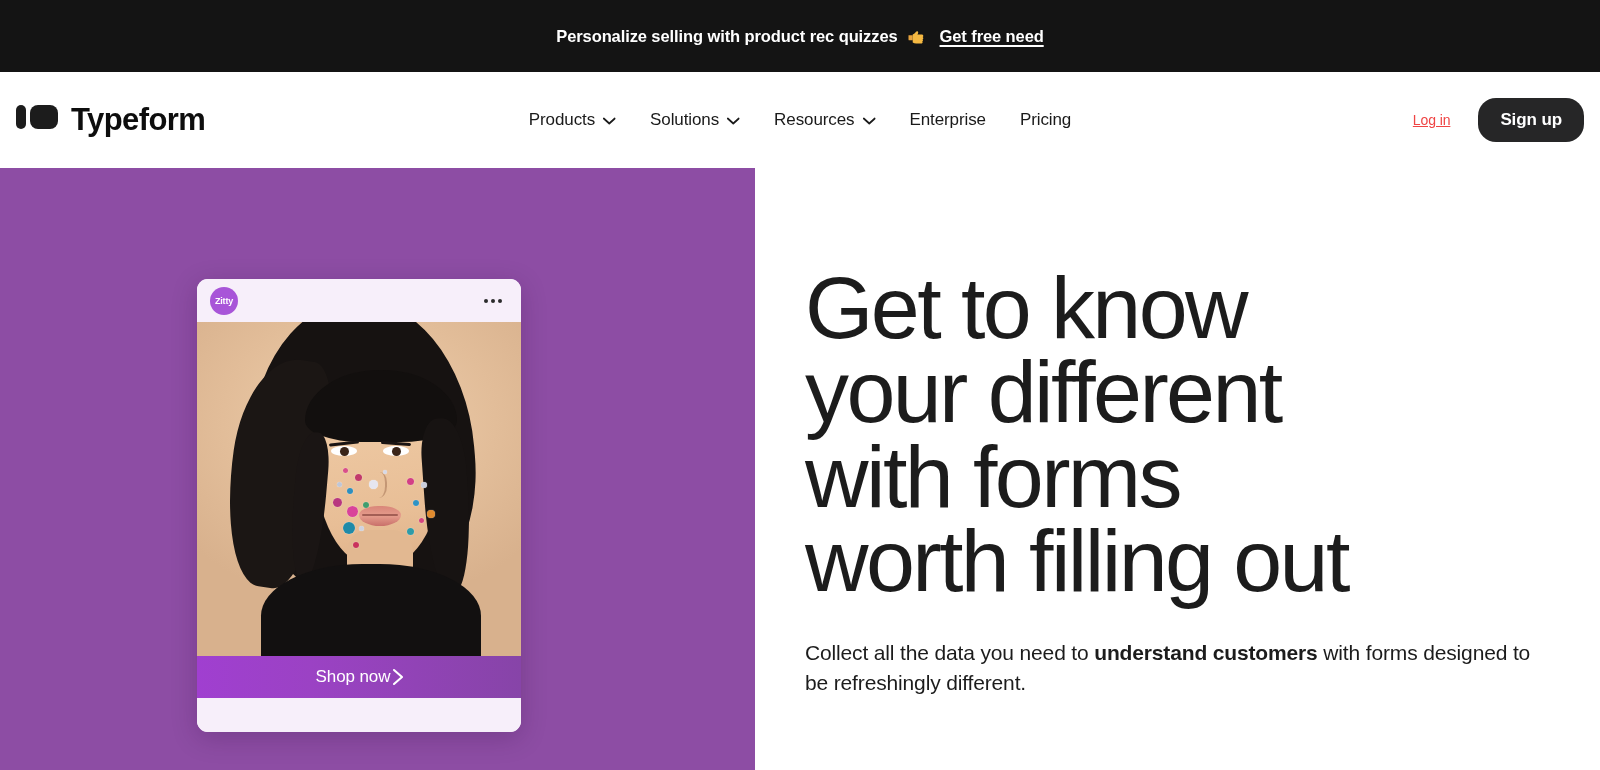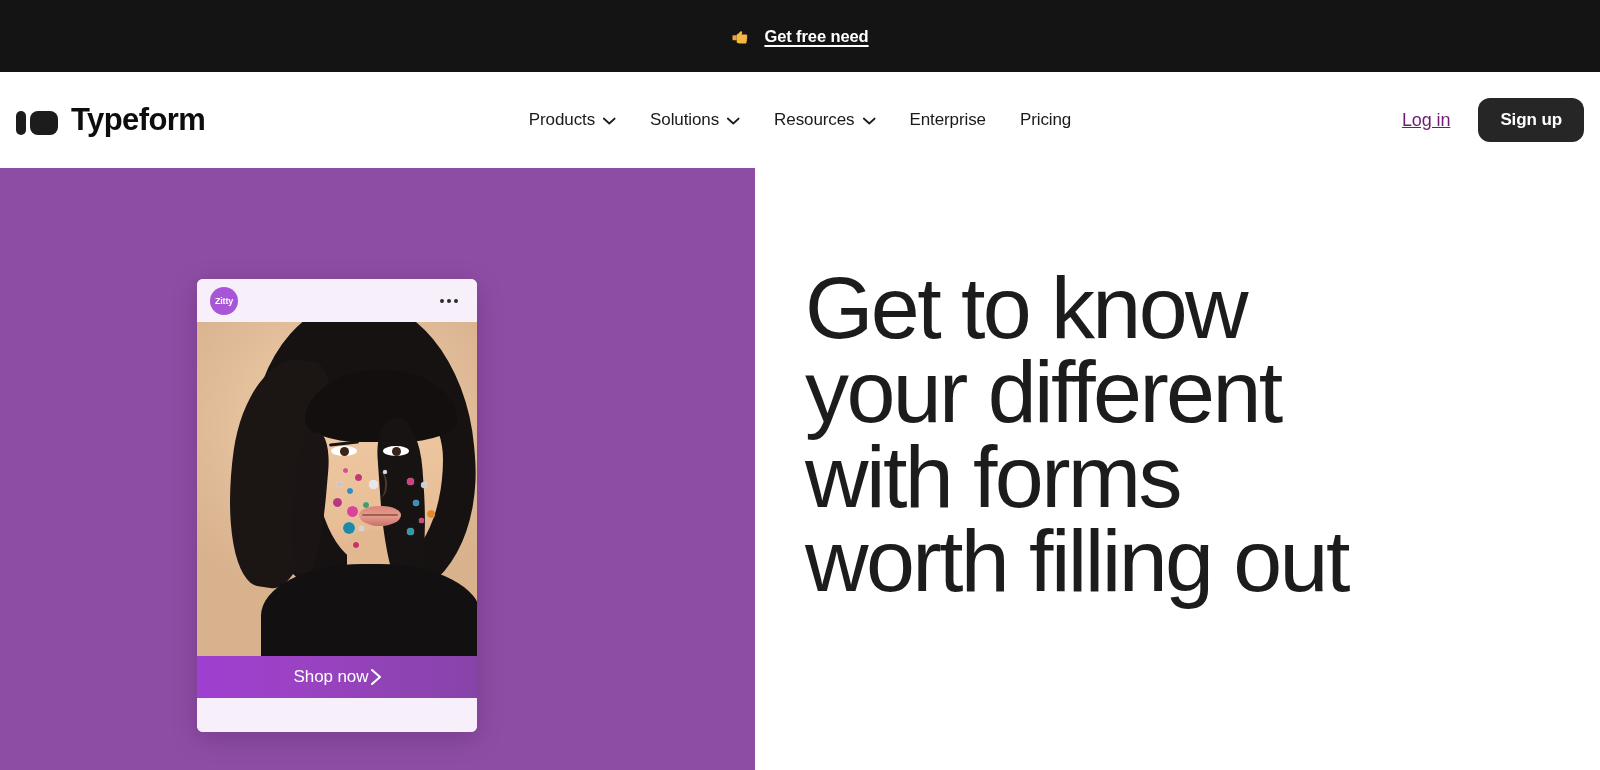--- a/index.html
+++ b/index.html
@@ -52,21 +52,21 @@
     height: 96px;
     background: #ffffff;
     display: flex;
     align-items: center;
     padding: 0 16px 0 16px;
     position: relative;
   }
 
   .brand {
     display: flex;
-    align-items: flex-end;
+    align-items: flex-start;
     gap: 13px;
     cursor: pointer;
     flex: 0 0 auto;
   }
   .brand-mark { display: block; }
   .brand-name {
     font-size: 31px;
     font-weight: 700;
     color: #0d0d0d;
     letter-spacing: -0.6px;
@@ -93,33 +93,33 @@
   .chev { display: block; margin-top: 2px; }
 
   .auth-area {
     margin-left: auto;
     display: flex;
     align-items: center;
     gap: 28px;
     flex: 0 0 auto;
   }
   .login-link {
-    font-size: 18px;
-    color: #701a75;
+    font-size: 14px;
+    color: #ef4444;
     cursor: pointer;
     letter-spacing: -0.1px;
     text-decoration: underline;
   }
   .signup-btn {
     background: #262627;
     color: #ffffff;
     font-size: 17px;
     font-weight: 700;
     border: none;
-    border-radius: 12px;
+    border-radius: 18px;
     padding: 12px 22px;
     cursor: pointer;
     letter-spacing: -0.1px;
     font-family: "Liberation Sans", sans-serif;
   }
 
   
   .hero {
     display: flex;
     height: 602px;
@@ -133,22 +133,22 @@
     background: #8D4DA4;
     position: relative;
     overflow: hidden;
   }
 
   
   .post-card {
     position: absolute;
     left: 197px;
     top: 111px;
-    width: 280px;
-    border-radius: 6px;
+    width: 324px;
+    border-radius: 11px;
     overflow: hidden;
     background: #F7EFFA;
     box-shadow: 0 6px 26px rgba(40, 10, 55, 0.22);
   }
   .card-head {
     height: 43px;
     background: #F7EFFA;
     display: flex;
     align-items: center;
     justify-content: space-between;
@@ -367,20 +367,21 @@
     color: #1c1c1c;
     max-width: 730px;
     letter-spacing: -0.15px;
   }
   .subhead b { font-weight: 700; }
 </style>
 </head>
 <body>
 
 <div class="promo-banner">
+  <span class="promo-text">Personalize selling with product rec quizzes</span>
   <span class="promo-emoji">
     <svg class="hand-icon" width="19" height="17" viewBox="0 0 19 17" aria-hidden="true">
       <path d="M1.5 6.2h4.2v5.1H2.4a.9.9 0 0 1-.9-.9V6.2z" fill="#E8A33D"></path>
       <path d="M5.7 5.4c1.1-.2 1.9-.8 2.5-1.6.5-.7 1-1.6 1.9-1.6.8 0 1.2.7 1.1 1.5-.1.7-.5 1.3-.8 1.9h4.3c.9 0 1.6.6 1.6 1.4 0 .5-.3.9-.7 1.1.4.2.7.6.7 1.1 0 .5-.3.9-.8 1.1.3.2.5.6.5 1 0 .5-.3.9-.8 1.1.2.2.4.5.4.8 0 .8-.7 1.3-1.6 1.3H9.1c-1.3 0-2.3-.3-3.4-1V5.4z" fill="#F5B942"></path>
     </svg>
   </span>
   <a class="promo-link">Get free need</a>
 </div>
 
 <header class="navbar">
@@ -492,15 +493,16 @@
 
   </div>
 
   <div class="hero-copy">
     <h1 class="headline">
       <span>Get to know</span>
       <span>your different</span>
       <span>with forms</span>
       <span>worth filling out</span>
     </h1>
+    <p class="subhead"><span>Collect all the data you need to </span><b>understand customers</b><span> with forms designed to be refreshingly different.</span></p>
   </div>
 
 </section>
 
 </body></html>

